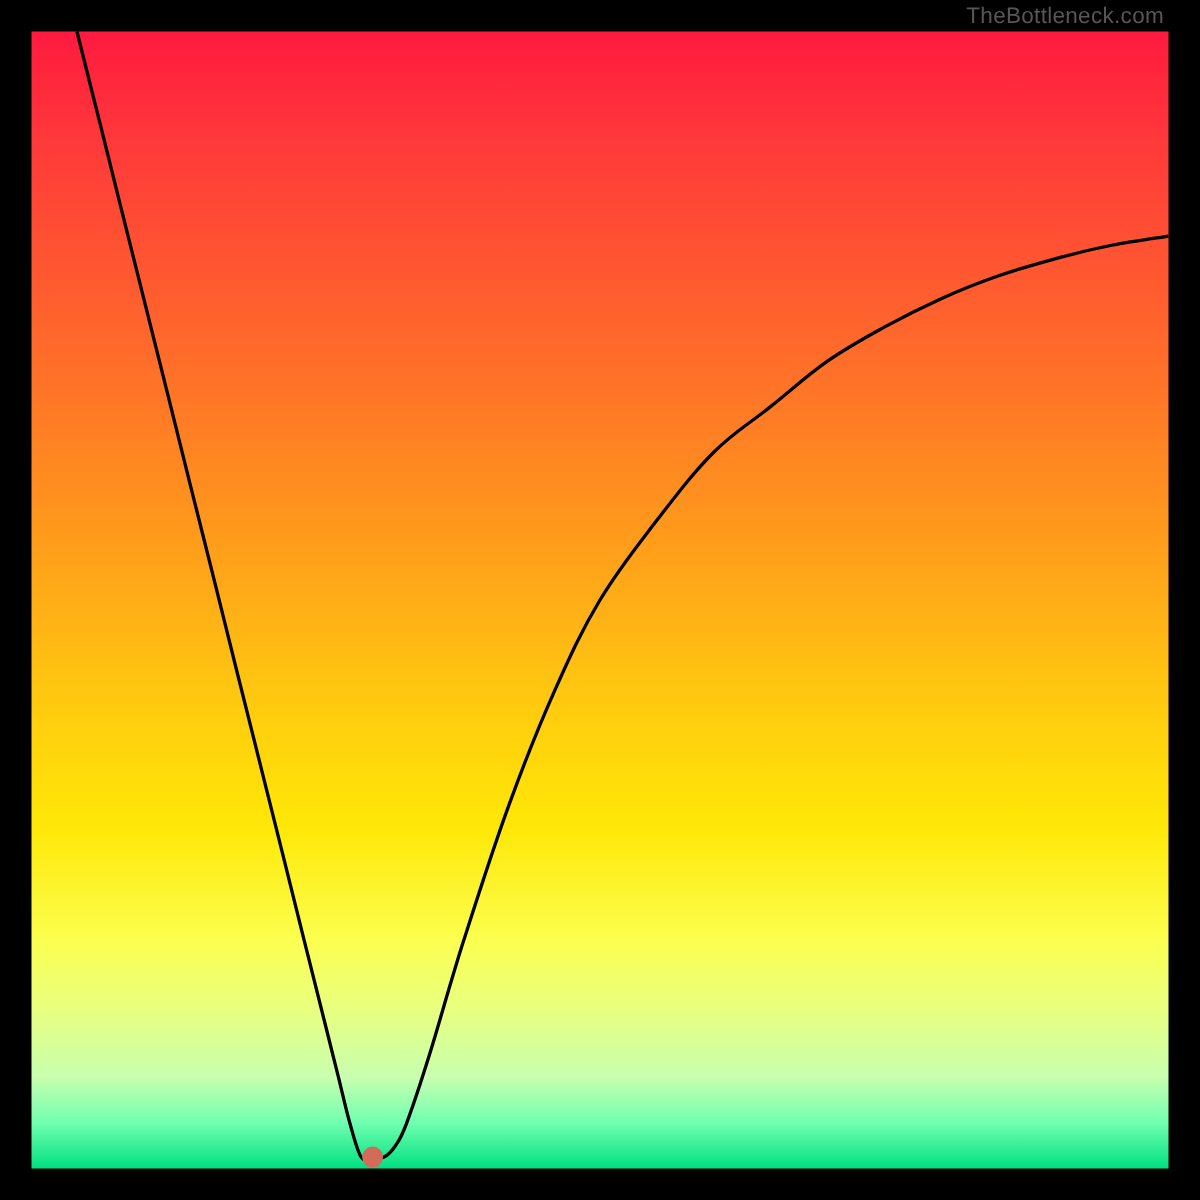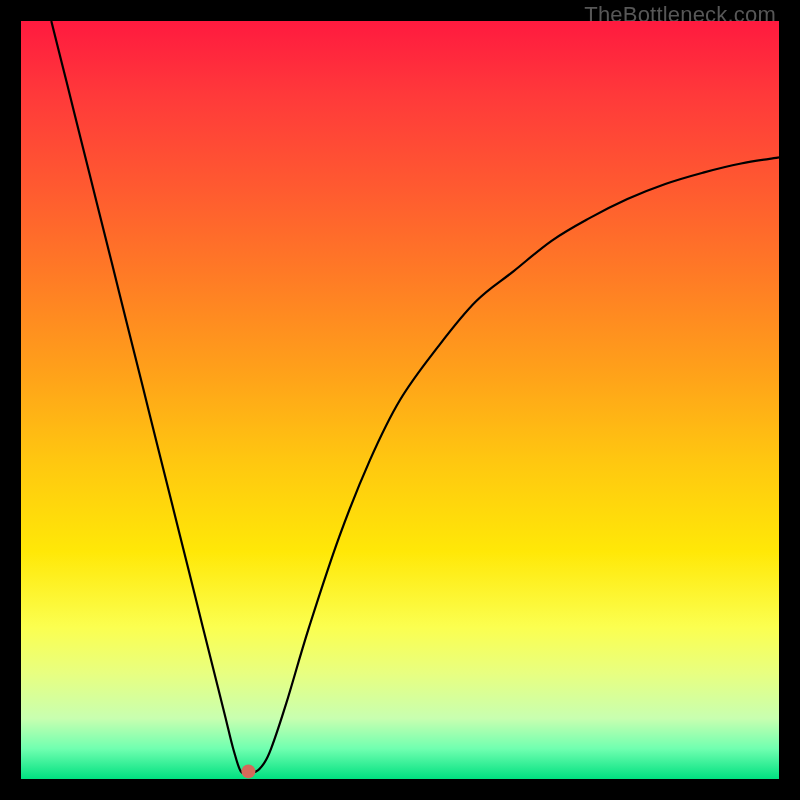--- a/index.html
+++ b/index.html
@@ -34,21 +34,21 @@
       #e8ff80 86%,
       #c8ffb0 92%,
       #70ffb0 96%,
       #00e080 100%);
   }
   .watermark {
     position: absolute;
     top: 2px;
     right: 24px;
     color: #575757;
-    font-size: 22px;
+    font-size: 15px;
     font-weight: 400;
     letter-spacing: 0.2px;
   }
   svg.plot {
     position: absolute;
     inset: 0;
     width: 758px;
     height: 758px;
     overflow: visible;
   }

